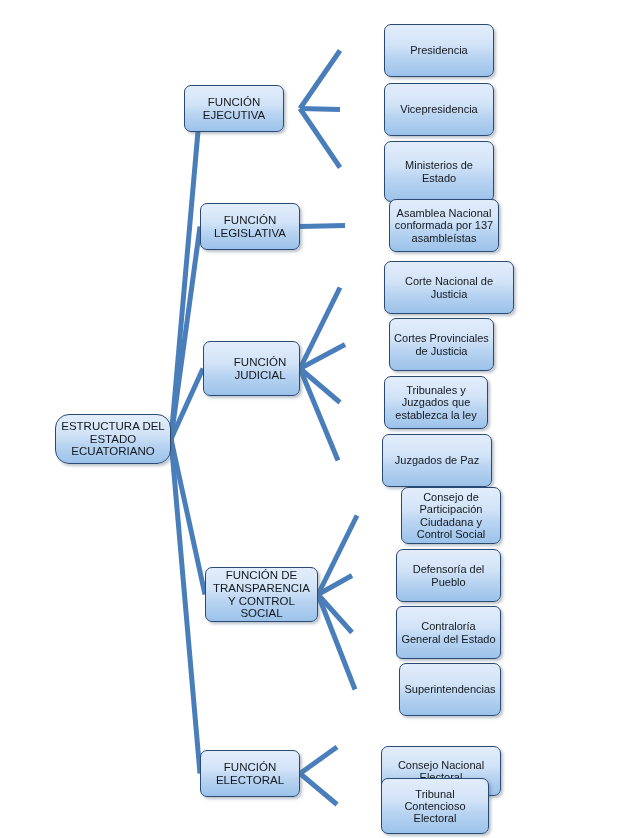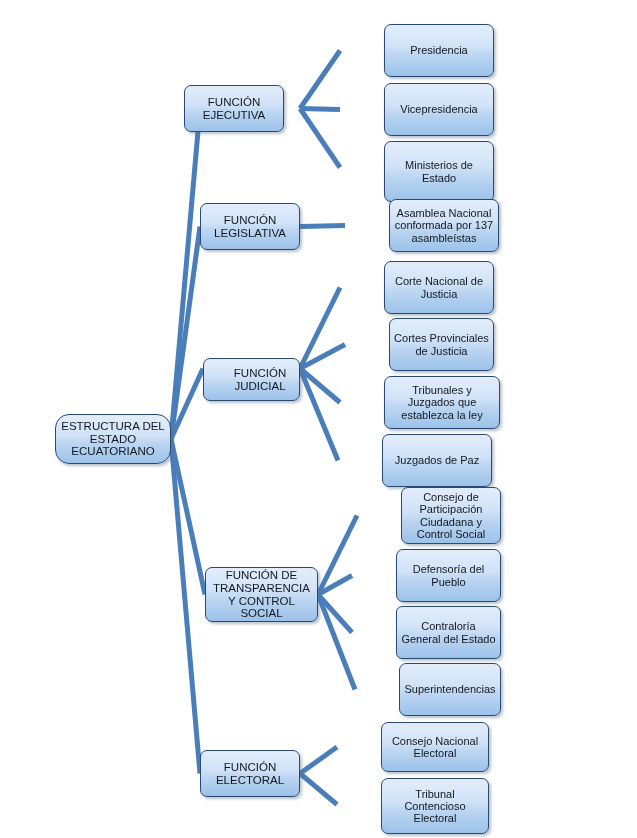--- a/index.html
+++ b/index.html
@@ -100,30 +100,30 @@
       </div>
       <div class="node node-leaf" style="left: 340px; top: 141px; width: 110px; height: 61px;">
         <span>Ministerios de Estado</span>
       </div>
       <div class="node node-branch" style="left: 200px; top: 203px; width: 100px; height: 47px;">
         <span>FUNCIÓN LEGISLATIVA</span>
       </div>
       <div class="node node-leaf" style="left: 345px; top: 199px; width: 110px; height: 53px;">
         <span>Asamblea Nacional conformada por 137 asambleístas</span>
       </div>
-      <div class="node node-branch" style="left: 203px; top: 358px; width: 97px; height: 43px; padding-left: 21px;">
+      <div class="node node-branch" style="left: 203px; top: 341px; width: 97px; height: 55px; padding-left: 21px;">
         <span>FUNCIÓN JUDICIAL</span>
       </div>
-      <div class="node node-leaf" style="left: 340px; top: 261px; width: 110px; height: 53px;">
+      <div class="node node-leaf" style="left: 340px; top: 261px; width: 130px; height: 53px;">
         <span>Corte Nacional de Justicia</span>
       </div>
       <div class="node node-leaf" style="left: 345px; top: 318px; width: 105px; height: 53px;">
         <span>Cortes Provinciales de Justicia</span>
       </div>
-      <div class="node node-leaf" style="left: 340px; top: 376px; width: 116px; height: 53px;">
+      <div class="node node-leaf" style="left: 340px; top: 376px; width: 104px; height: 53px;">
         <span>Tribunales y Juzgados que establezca la ley</span>
       </div>
       <div class="node node-leaf" style="left: 338px; top: 434px; width: 110px; height: 53px; border-radius: 7px;">
         <span>Juzgados de Paz</span>
       </div>
       <div class="node node-branch" style="left: 205px; top: 567px; width: 113px; height: 55px;">
         <span>FUNCIÓN DE TRANSPARENCIA Y CONTROL SOCIAL</span>
       </div>
       <div class="node node-leaf" style="left: 357px; top: 487px; width: 100px; height: 57px;">
         <span>Consejo de Participación Ciudadana y Control Social</span>
@@ -133,20 +133,20 @@
       </div>
       <div class="node node-leaf" style="left: 352px; top: 606px; width: 105px; height: 53px; border-radius: 6px;">
         <span>Contraloría General del Estado</span>
       </div>
       <div class="node node-leaf node-leaf-narrow" style="left: 355px; top: 663px; width: 102px; height: 53px;">
         <span>Superintendencias</span>
       </div>
       <div class="node node-branch" style="left: 200px; top: 750px; width: 100px; height: 47px;">
         <span>FUNCIÓN ELECTORAL</span>
       </div>
-      <div class="node node-leaf" style="left: 337px; top: 722px; width: 108px; height: 50px; justify-content: center;">
+      <div class="node node-leaf" style="left: 337px; top: 746px; width: 120px; height: 50px; justify-content: center;">
         <span>Consejo Nacional Electoral</span>
       </div>
       <div class="node node-leaf" style="left: 337px; top: 778px; width: 108px; height: 56px;">
         <span>Tribunal Contencioso Electoral</span>
       </div>
     </div>
 </div>
 
 </body></html>

